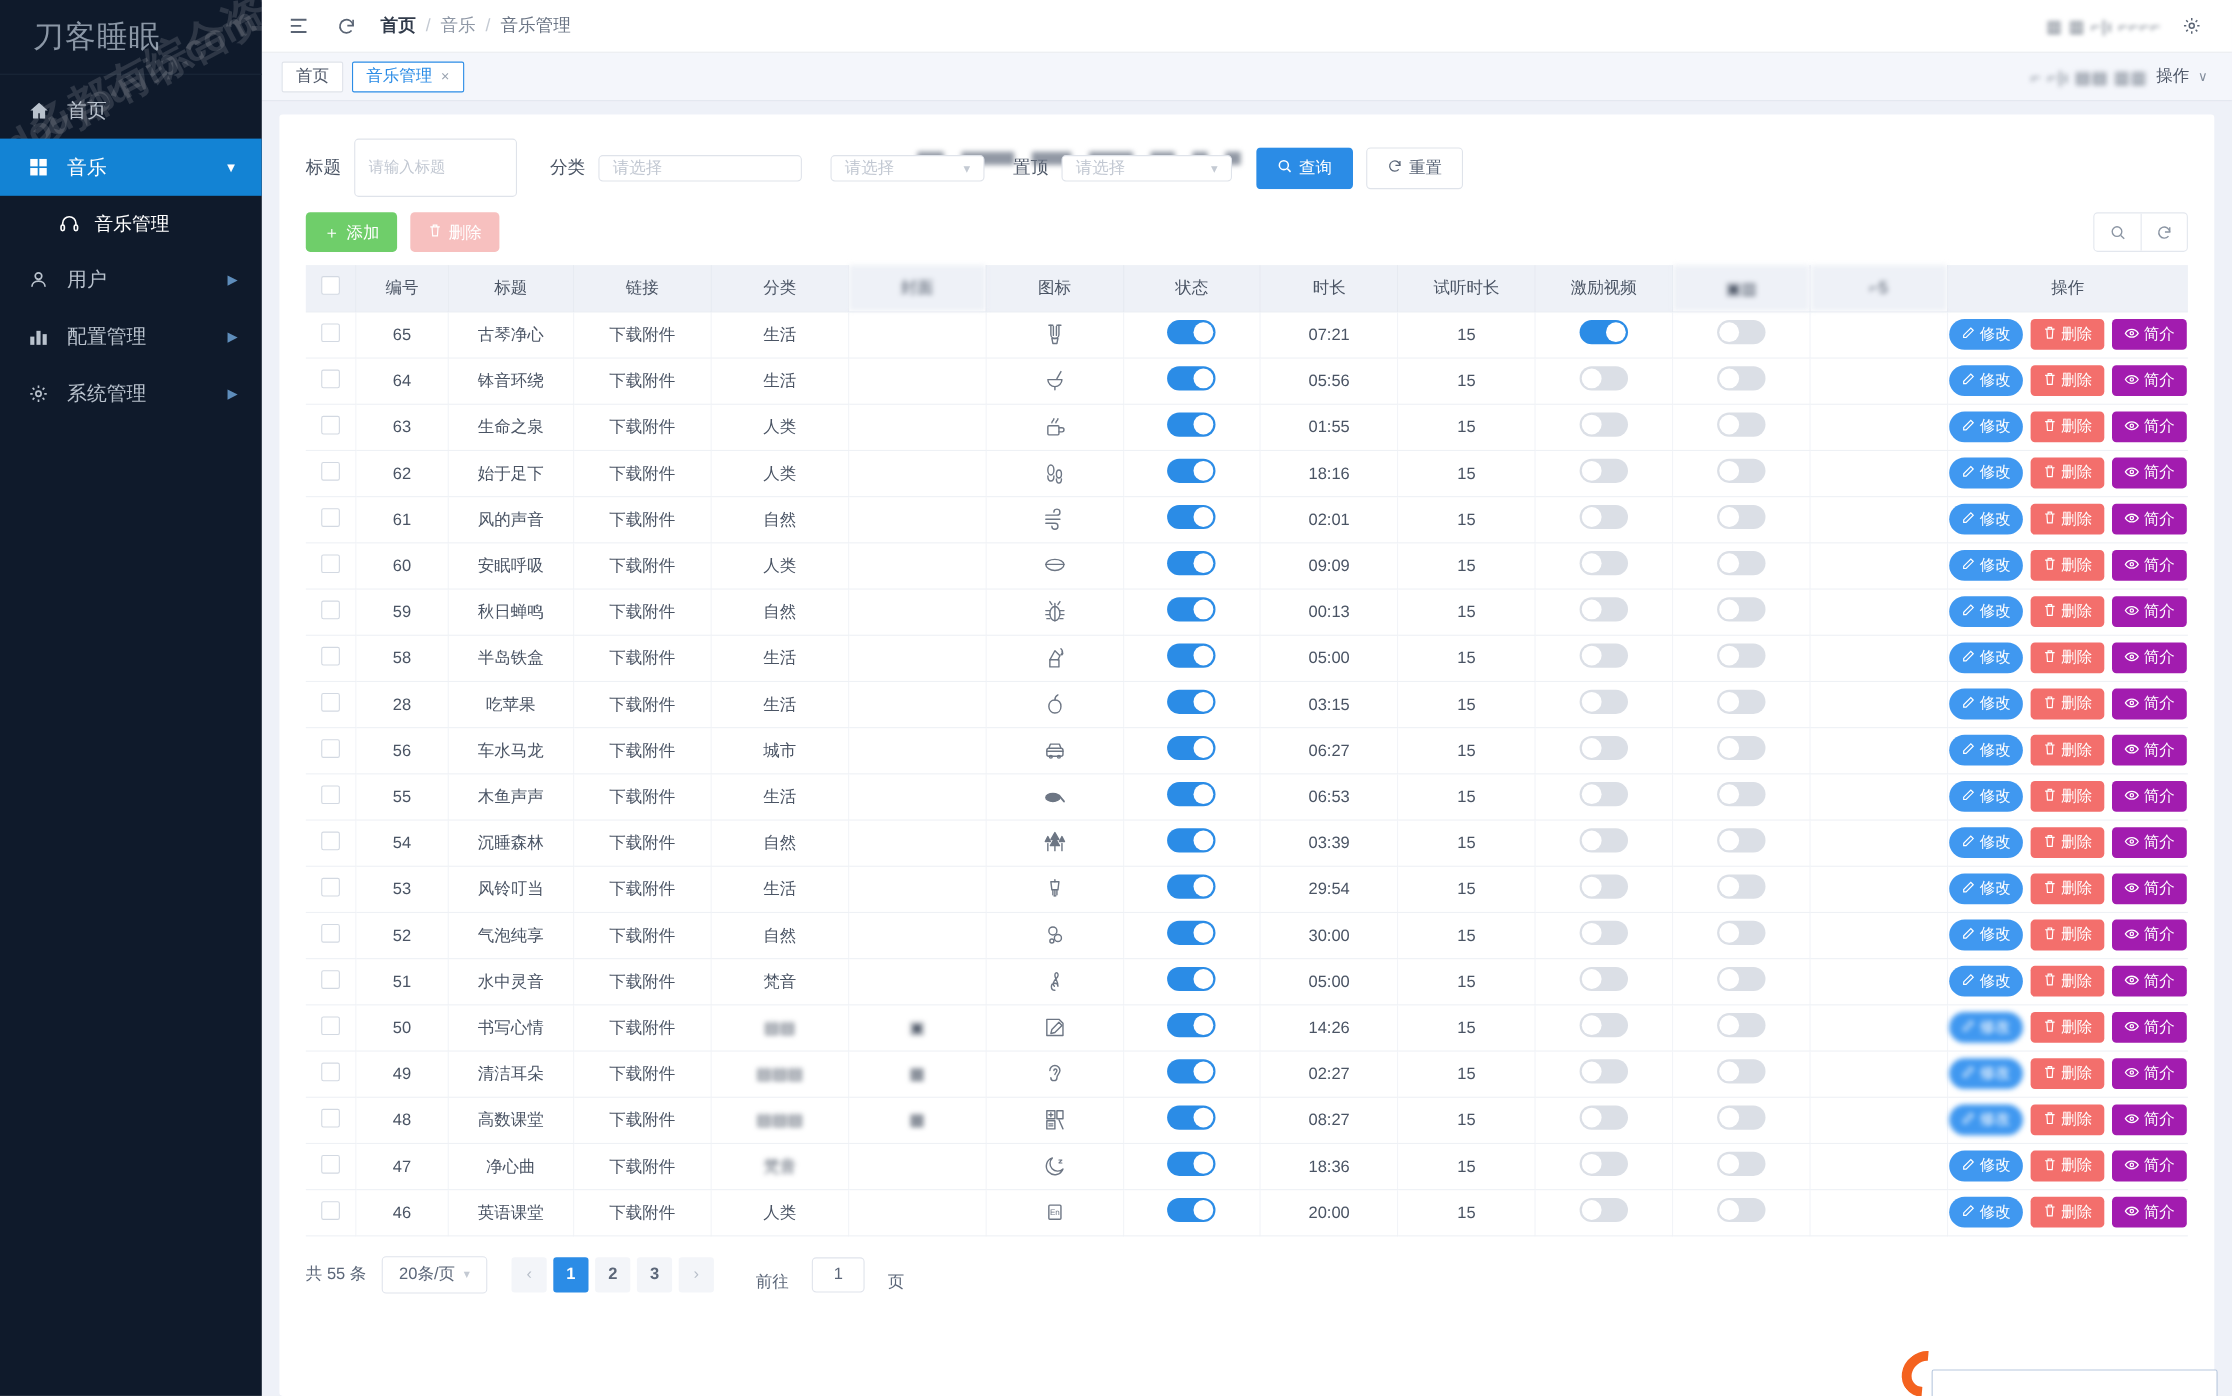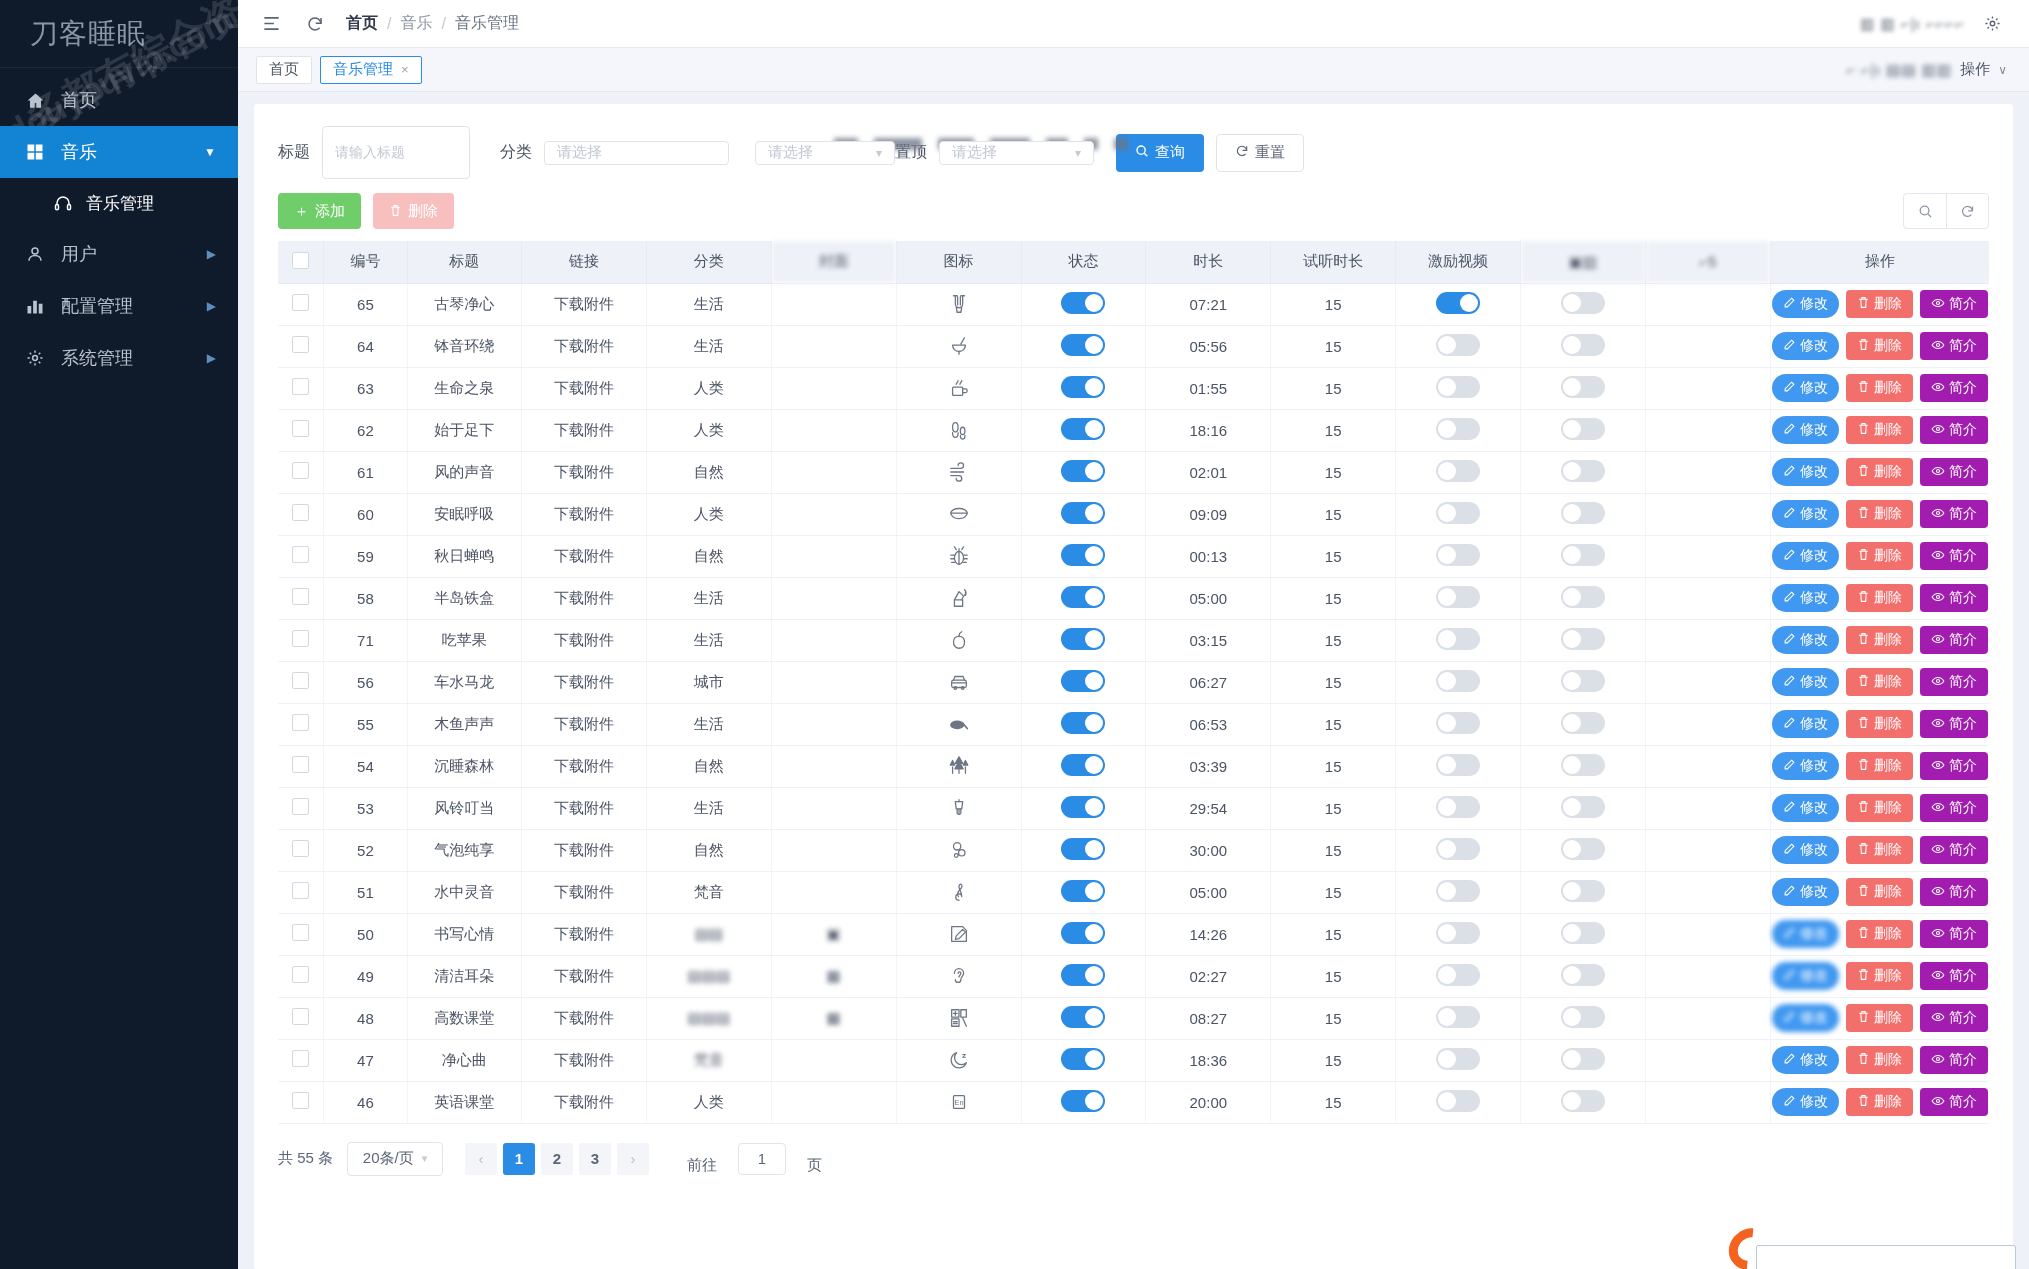--- a/index.html
+++ b/index.html
@@ -333,21 +333,21 @@
               <i style="width:22px"></i>
               <i style="width:14px"></i>
               <i style="width:14px"></i>
           </div>
 
           <div class="fselect" style="width:140px; margin-left:26px">
             <span>请选择</span>
             <span class="sc">▾</span>
           </div>
 
-          <span class="flabel" style="">置顶</span>
+          <span class="flabel" style="margin-left:26px">置顶</span>
           <div class="fselect" style="width:155px">
             <span>请选择</span>
             <span class="sc">▾</span>
           </div>
 
           <div class="btn btn-primary" style="margin-left:22px">
             <span>
               <svg width="14" height="14" viewBox="0 0 24 24" fill="none" stroke="currentColor" stroke-width="2.4">
                   <circle cx="10.5" cy="10.5" r="7"></circle>
                   <path d="M16 16l5 5"></path>
@@ -696,21 +696,21 @@
                           </svg></span>删除</span>
                       <span class="opbtn op-info"><span><svg width="14" height="14" viewBox="0 0 24 24" fill="none" stroke="#fff" stroke-width="2">
                             <path d="M2 12s3.6-6 10-6 10 6 10 6-3.6 6-10 6S2 12 2 12z"></path>
                             <circle cx="12" cy="12" r="2.6"></circle>
                           </svg></span>简介</span>
                     </div>
                   </td>
                 </tr>
                 <tr>
                   <td><span class="cbx"></span></td>
-                  <td>71</td>
+                  <td>28</td>
                   <td>吃苹果</td>
                   <td><span class="lnk">下载附件</span></td>
                   <td>生活</td>
                   <td style="filter:blur(2.4px)"></td>
                   <td class="icocell"><span><svg width="22" height="22" viewBox="0 0 24 24" fill="none" stroke="#6d7684" stroke-width="1.4" stroke-linecap="round" stroke-linejoin="round">
                         <path d="M12 8c-4 0-6 3-6 6.5S8.5 21 12 21s6-2.5 6-6.5S16 8 12 8z"></path>
                         <path d="M12 8c0-2 1-4 3-5"></path>
                       </svg></span></td>
                   <td><span class="sw on"></span></td>
                   <td>03:15</td>

